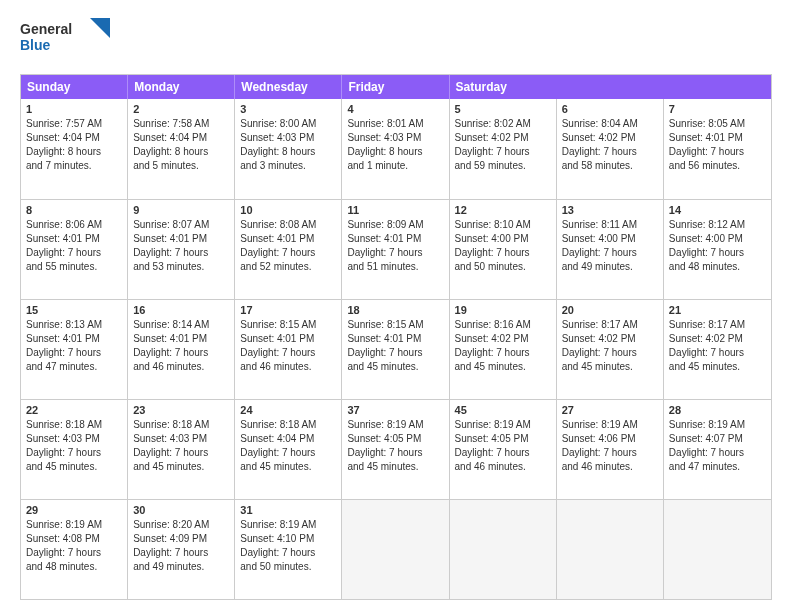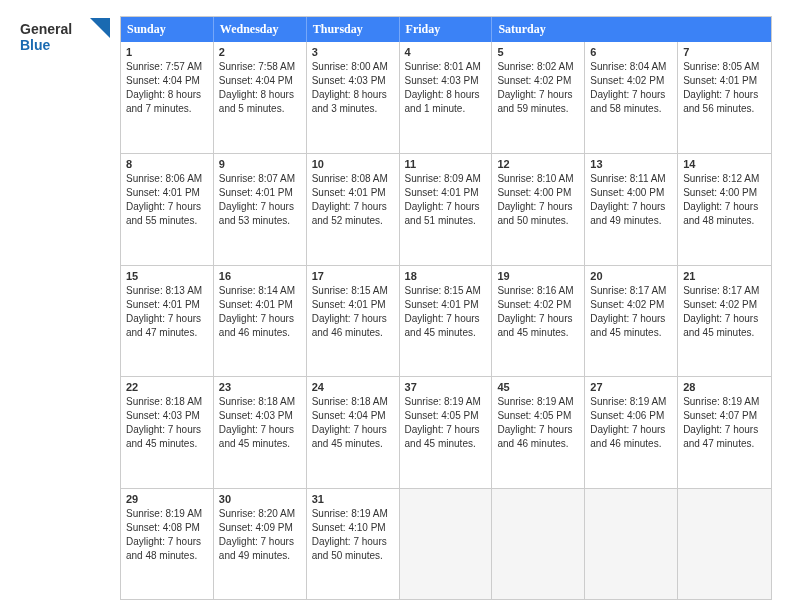--- a/index.html
+++ b/index.html
@@ -8,20 +8,21 @@
       height: 612px;
       font-family: Arial, sans-serif;
       background: #fff;
       overflow: hidden;
     }
     .page {
       width: 792px;
       height: 612px;
       padding: 16px 20px 12px 20px;
       display: flex;
+      flex-direction: column;
     }
     .header {
       display: flex;
       justify-content: space-between;
       align-items: flex-start;
       margin-bottom: 10px;
     }
     .logo {
       display: flex;
       align-items: center;
@@ -40,22 +41,21 @@
     }
     .calendar {
       flex: 1;
       display: flex;
       flex-direction: column;
       border: 1px solid #ccc;
     }
     .cal-header {
       display: grid;
       grid-template-columns: repeat(7, 1fr);
-      background: #3b82f6;
-      font-family: Liberation Serif, serif;
+      background: #8b5cf6;
     }
     .cal-header-cell {
       color: #fff;
       font-size: 12px;
       font-weight: bold;
       padding: 5px 6px;
       border-right: 1px solid rgba(255,255,255,0.3);
     }
     .cal-header-cell:last-child { border-right: none; }
     .cal-body {
@@ -109,22 +109,22 @@
     </div>
     <div class="title-block">
       <div class="main-title"></div>
       <div class="subtitle"></div>
     </div>
   </div>
 
   <div class="calendar">
     <div class="cal-header">
     <div class="cal-header-cell">Sunday</div>
+        <div class="cal-header-cell">Monday</div>
         <div class="cal-header-cell">Wednesday</div>
-        <div class="cal-header-cell">Thursday</div>
         <div class="cal-header-cell">Friday</div>
         <div class="cal-header-cell">Saturday</div>
       </div>
     <div class="cal-body">
     <div class="cal-week">
           <div class="cal-cell">
             <span class="day-num">1</span>
             <div class="day-info">Sunrise: 7:57 AM<br>Sunset: 4:04 PM<br>Daylight: 8 hours<br>and 7 minutes.</div>
           </div>
           <div class="cal-cell">

